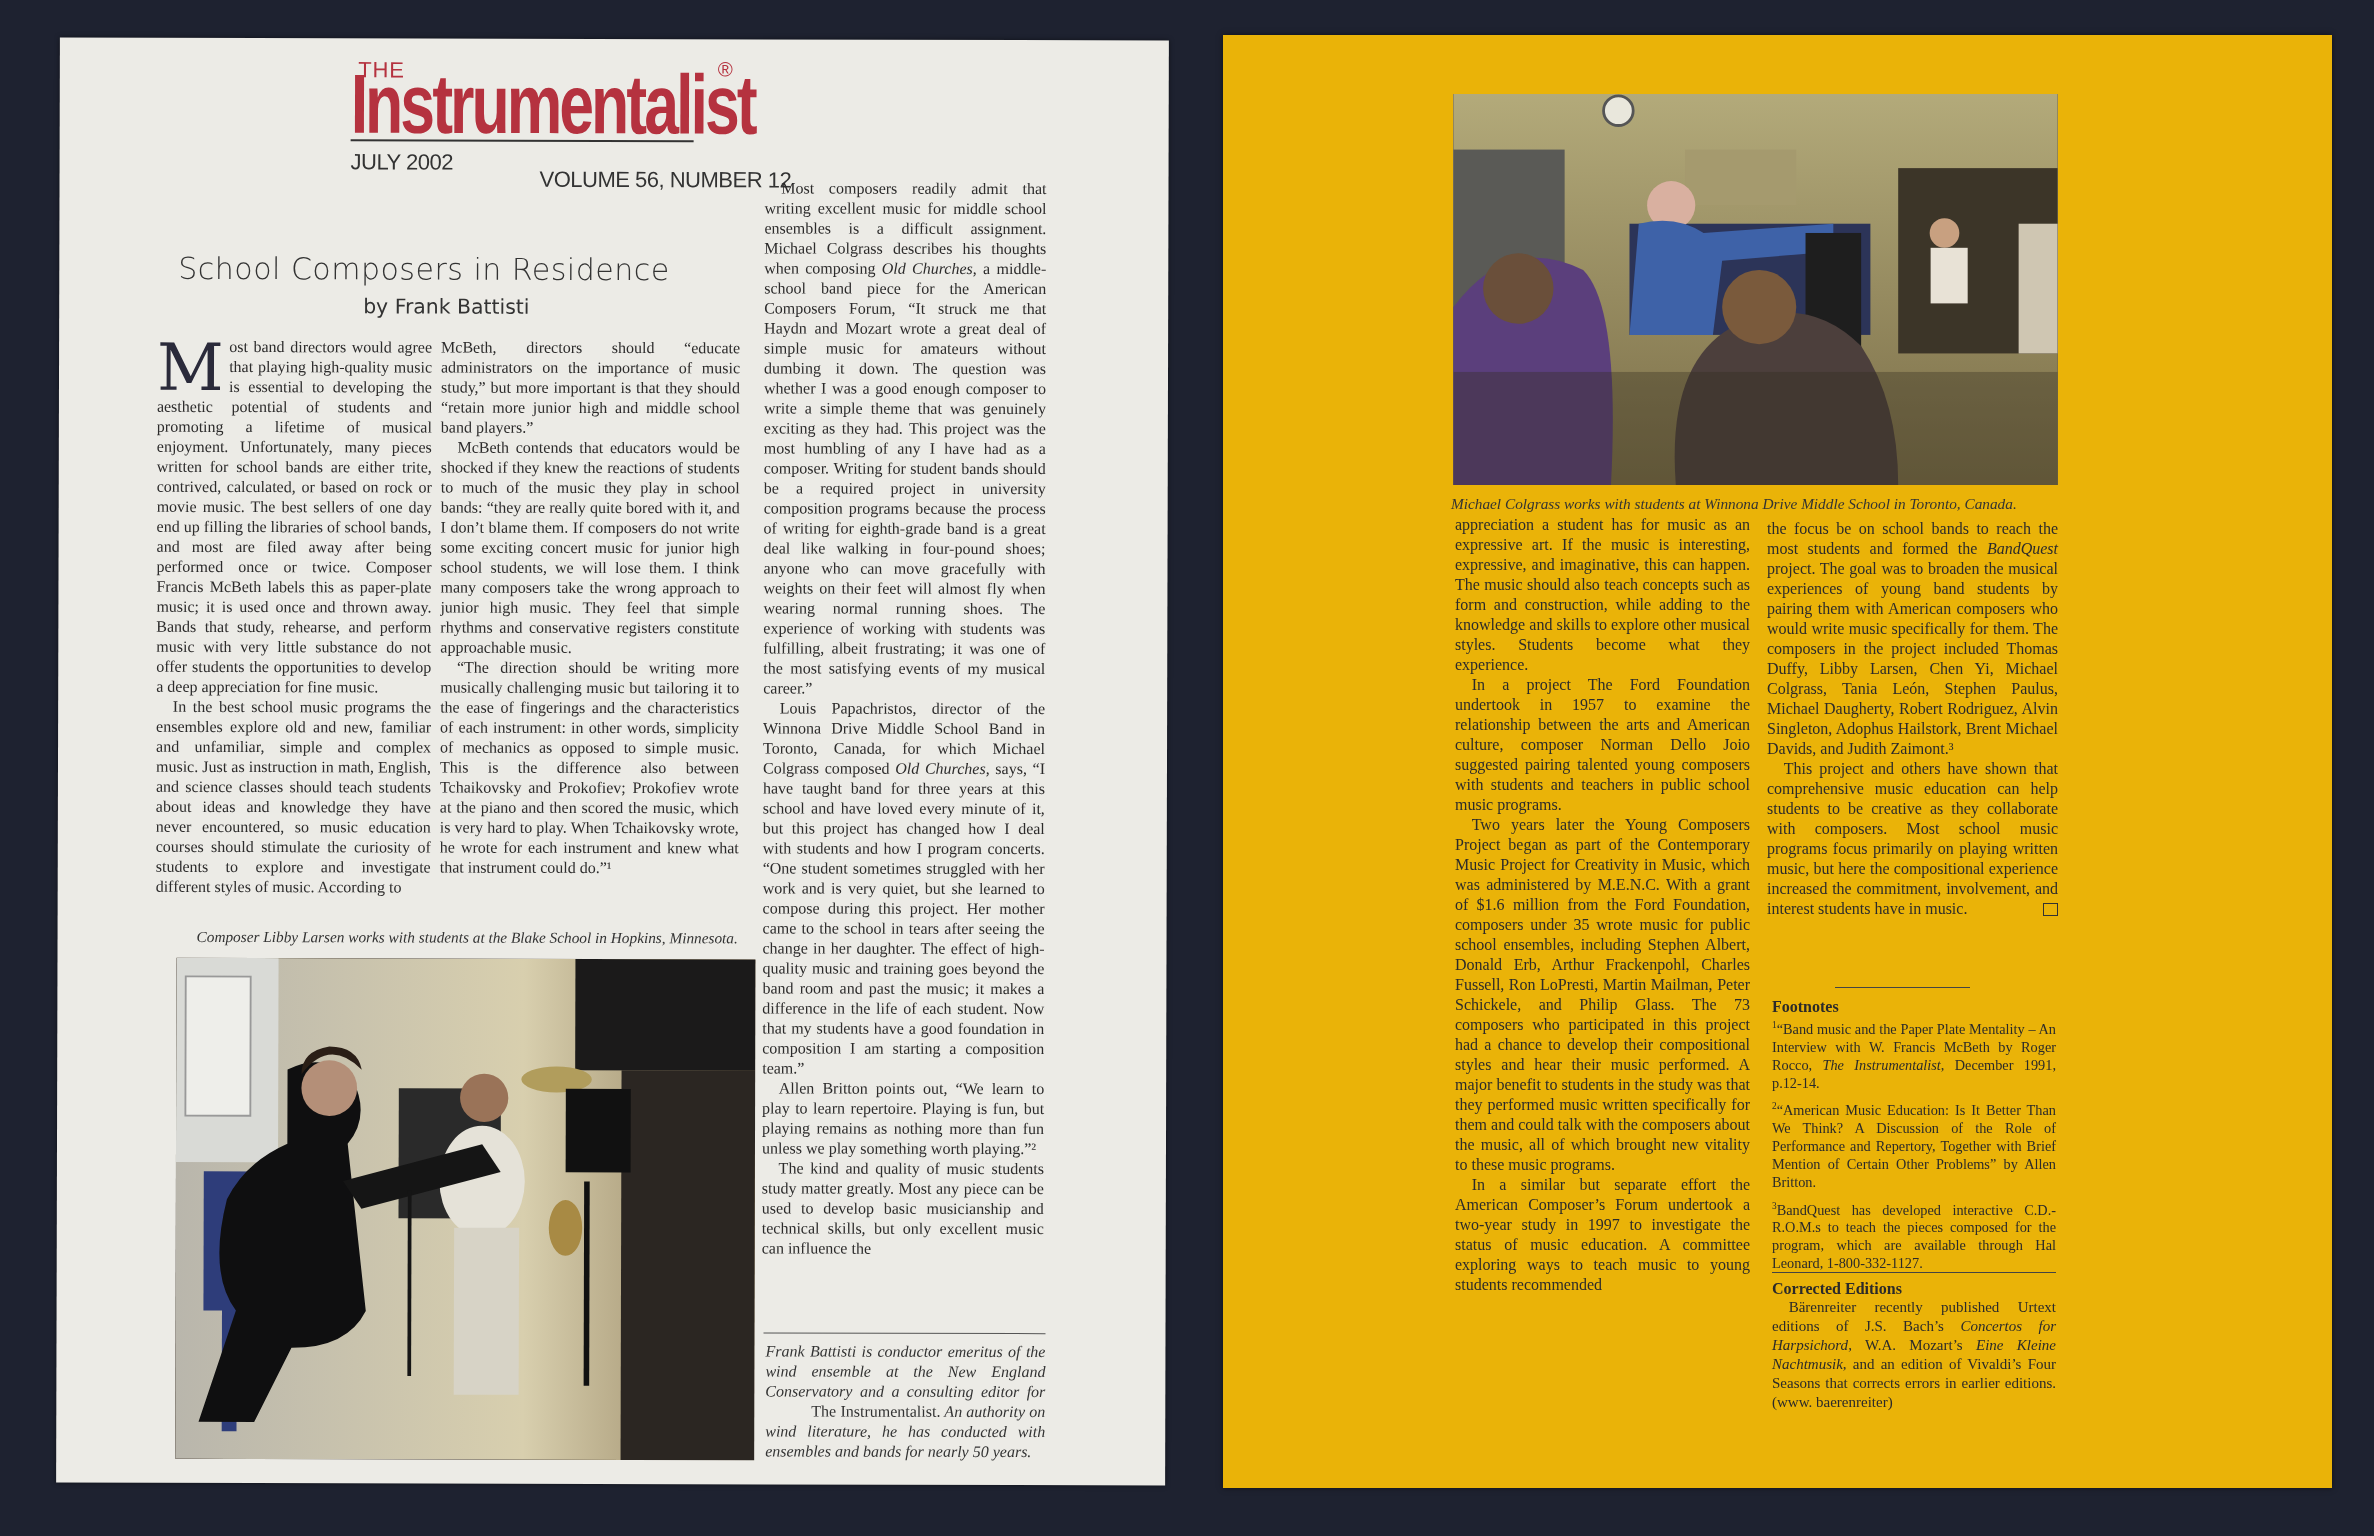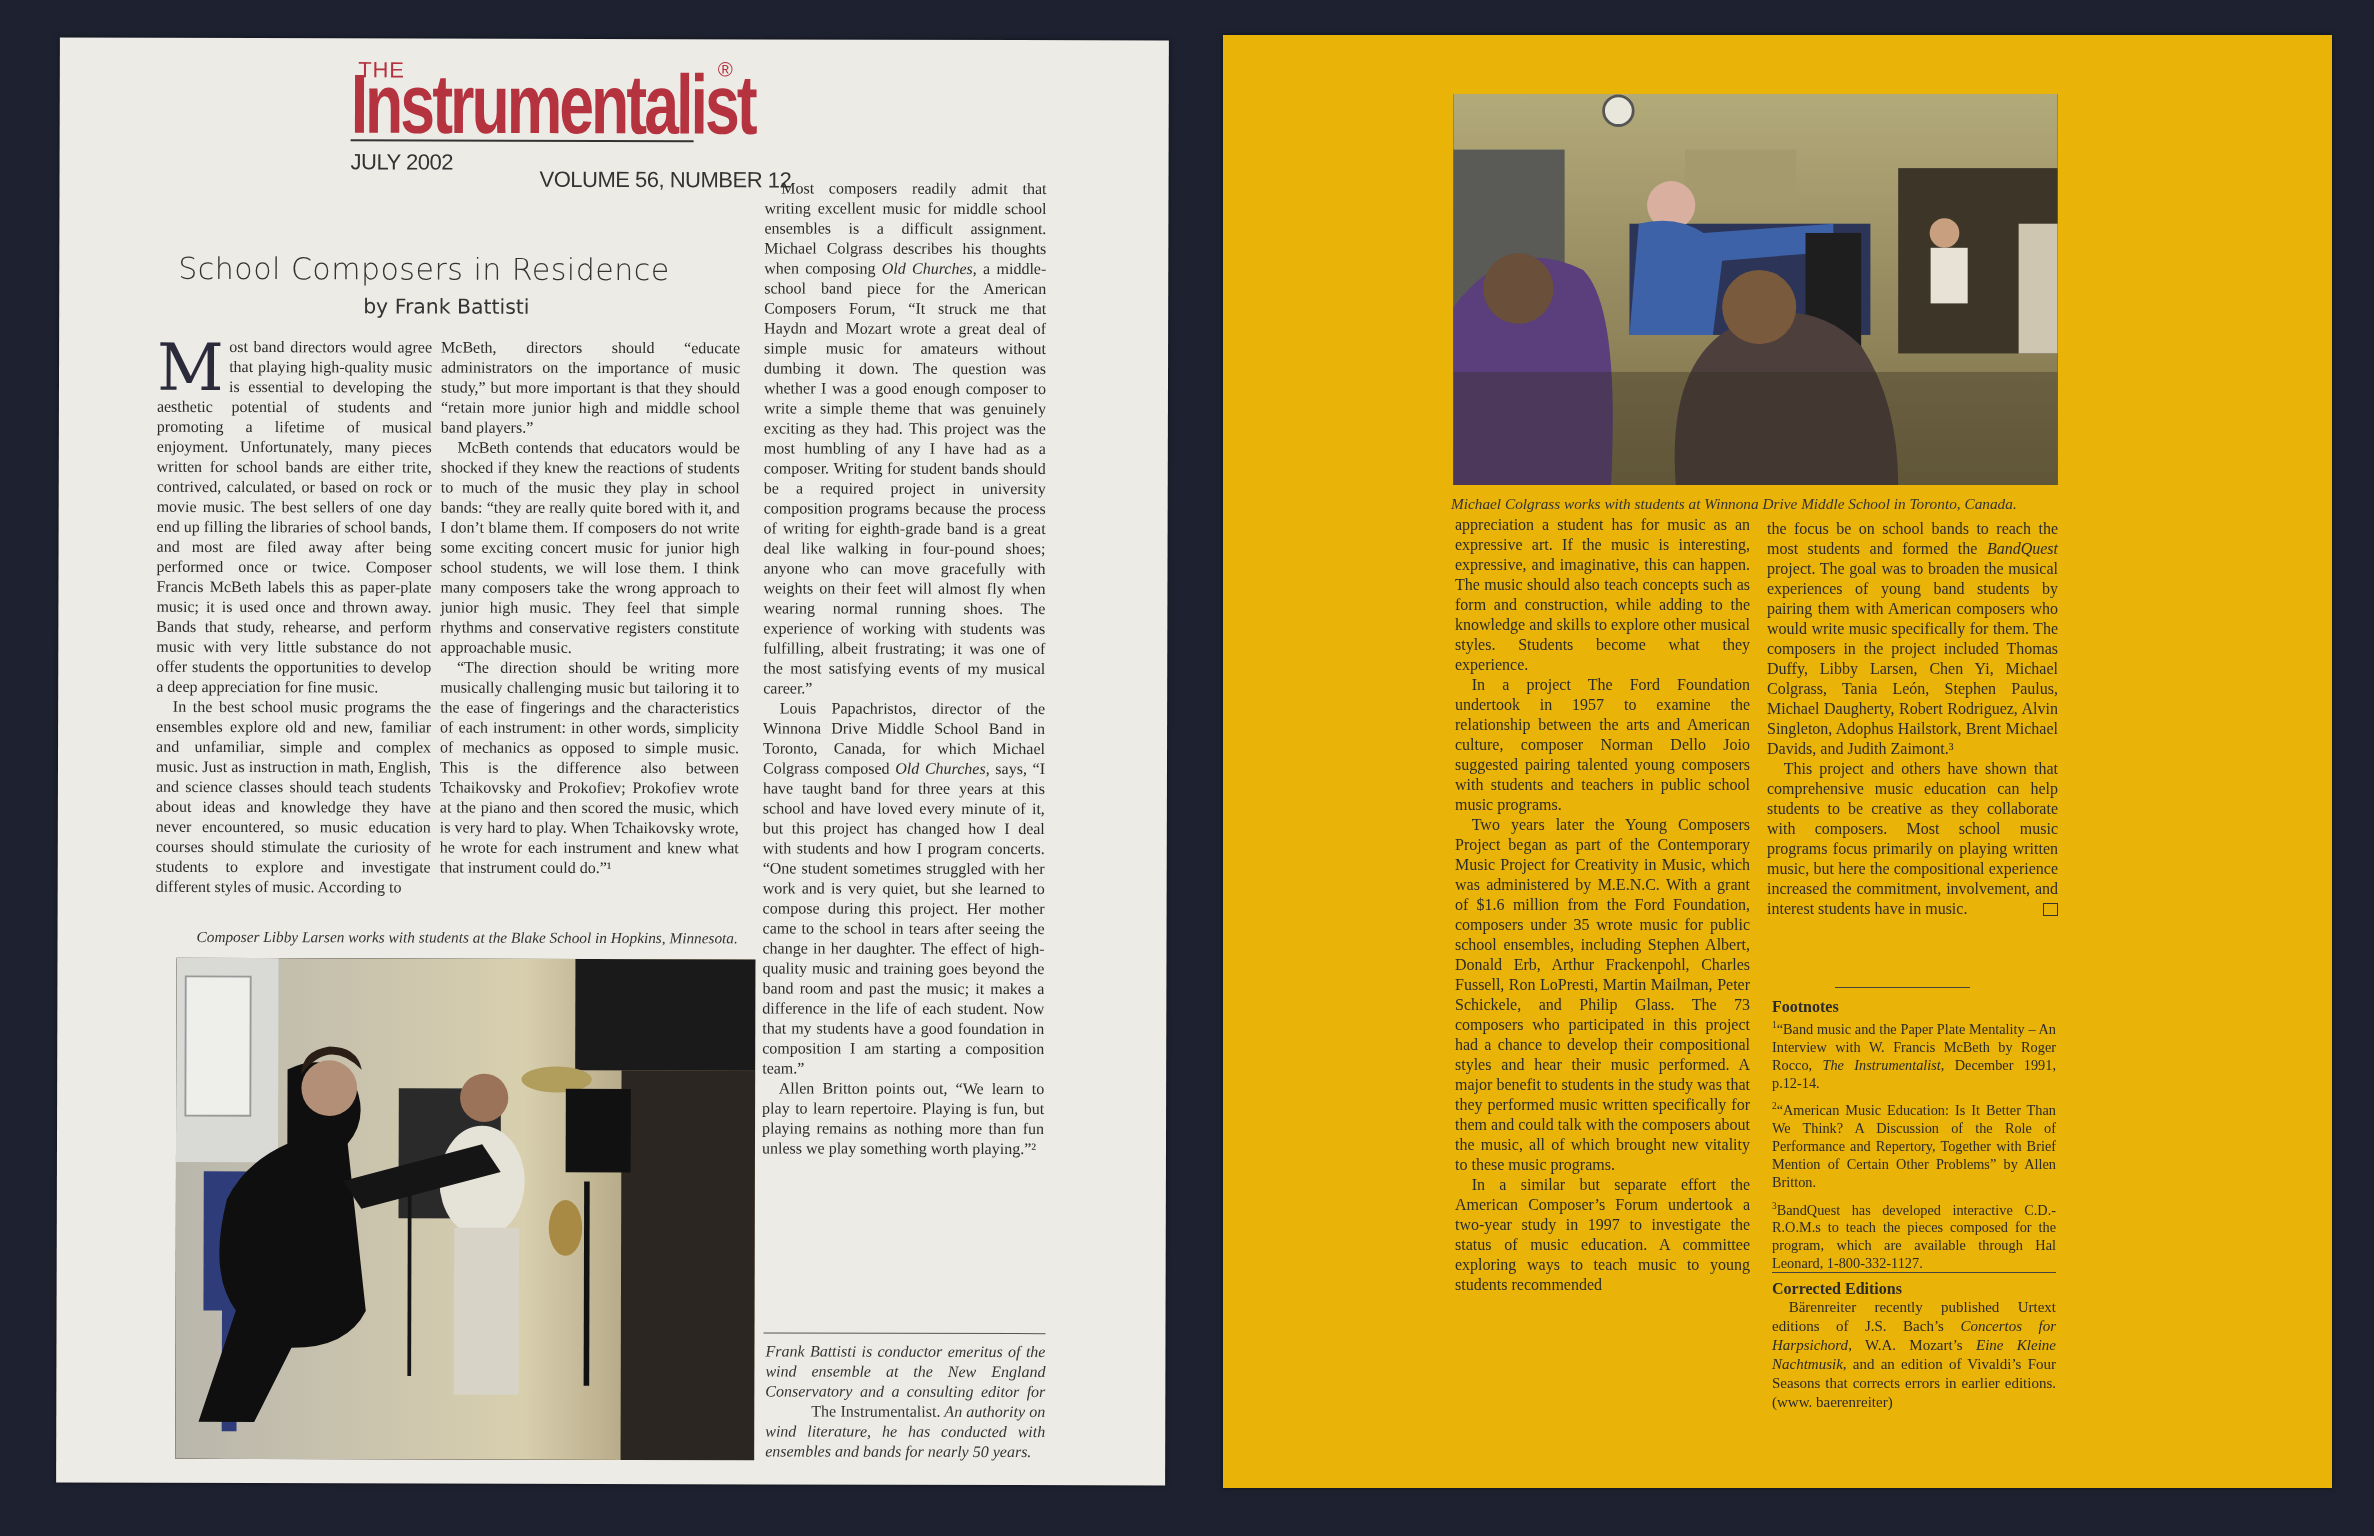--- a/index.html
+++ b/index.html
@@ -54,20 +54,21 @@
   <div class="col" style="left:382px;top:299px;width:299px;">
     <p class="noindent">McBeth, directors should “educate administrators on the importance of music study,” but more important is that they should “retain more junior high and middle school band players.”</p>
     <p>McBeth contends that educators would be shocked if they knew the reactions of students to much of the music they play in school bands: “they are really quite bored with it, and I don’t blame them. If composers do not write some exciting concert music for junior high school students, we will lose them. I think many composers take the wrong approach to junior high music. They feel that simple rhythms and conservative registers constitute approachable music.</p>
     <p>“The direction should be writing more musically challenging music but tailoring it to the ease of fingerings and the characteristics of each instrument: in other words, simplicity of mechanics as opposed to simple music. This is the difference also between Tchaikovsky and Prokofiev; Prokofiev wrote at the piano and then scored the music, which is very hard to play. When Tchaikovsky wrote, he wrote for each instrument and knew what that instrument could do.”¹</p>
   </div>
 
   <div class="col" style="left:705px;top:139px;width:282px;">
     <p><span>Most composers readily admit that writing excellent music for middle school ensembles is a difficult assignment. Michael Colgrass describes his thoughts when composing </span><i>Old Churches</i><span>, a middle-school band piece for the American Composers Forum, “It struck me that Haydn and Mozart wrote a great deal of simple music for amateurs without dumbing it down. The question was whether I was a good enough composer to write a simple theme that was genuinely exciting as they had. This project was the most humbling of any I have had as a composer. Writing for student bands should be a required project in university composition programs because the process of writing for eighth-grade band is a great deal like walking in four-pound shoes; anyone who can move gracefully with weights on their feet will almost fly when wearing normal running shoes. The experience of working with students was fulfilling, albeit frustrating; it was one of the most satisfying events of my musical career.”</span></p>
     <p><span>Louis Papachristos, director of the Winnona Drive Middle School Band in Toronto, Canada, for which Michael Colgrass composed </span><i>Old Churches</i><span>, says, “I have taught band for three years at this school and have loved every minute of it, but this project has changed how I deal with students and how I program concerts. “One student sometimes struggled with her work and is very quiet, but she learned to compose during this project. Her mother came to the school in tears after seeing the change in her daughter. The effect of high-quality music and training goes beyond the band room and past the music; it makes a difference in the life of each student. Now that my students have a good foundation in composition I am starting a composition team.”</span></p>
     <p>Allen Britton points out, “We learn to play to learn repertoire. Playing is fun, but playing remains as nothing more than fun unless we play something worth playing.”²</p>
+    <p>The kind and quality of music students study matter greatly. Most any piece can be used to develop basic musicianship and technical skills, but only excellent music can influence the</p>
   </div>
 
   <div class="caption" style="left:139px;top:890px;">Composer Libby Larsen works with students at the Blake School in Hopkins, Minnesota.</div>
 
   <div class="photo" style="left:119px;top:920px;width:579px;height:501px;background:#4a4036;">
     <svg width="579" height="501" viewBox="0 0 624 540">
       <defs>
         <linearGradient id="lw" x1="0" y1="0" x2="1" y2="0">
           <stop offset="0" stop-color="#b9b6ac"></stop>
           <stop offset="0.6" stop-color="#d8cfae"></stop>

